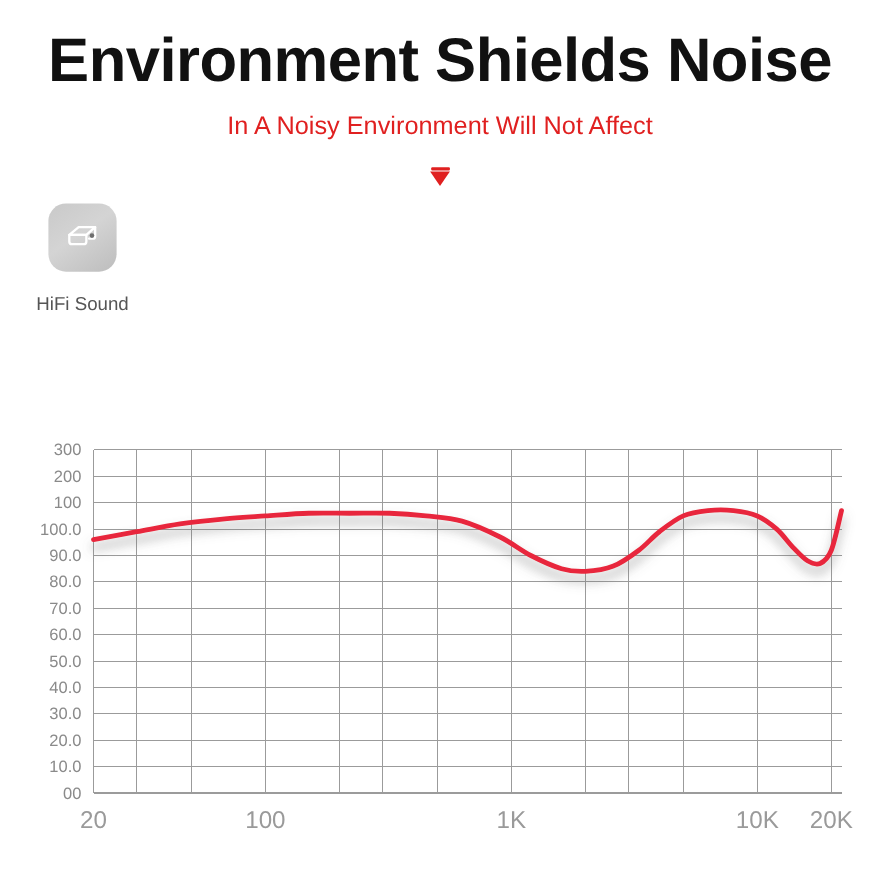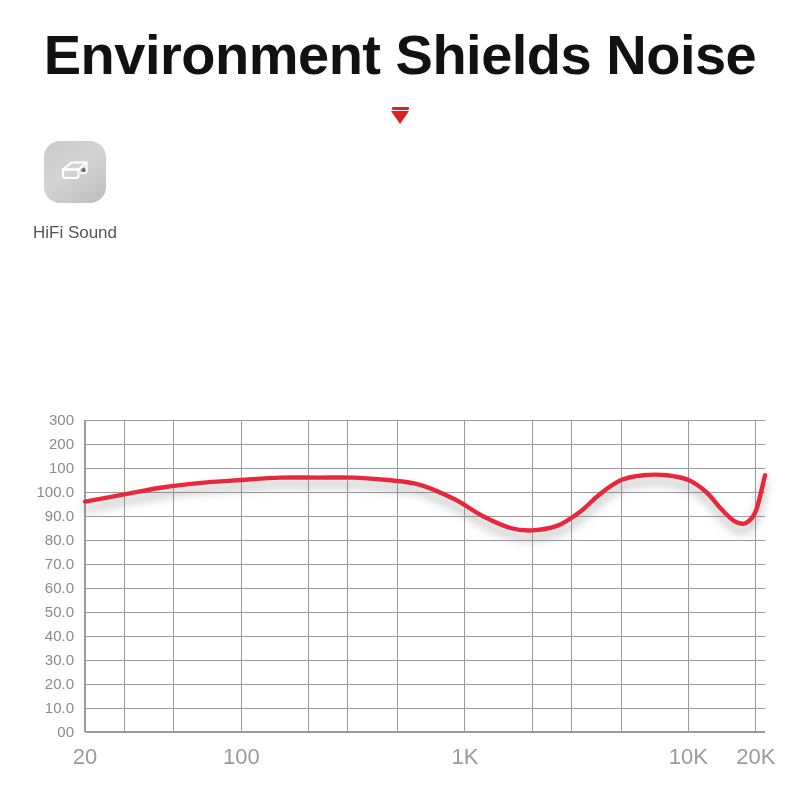--- a/index.html
+++ b/index.html
@@ -88,21 +88,21 @@
     margin-top: 20px;
     font-size: 17px;
     color: #555555;
     white-space: nowrap;
   }
 
   
   .chart {
     position: absolute;
     left: 0;
-    top: 400px;
+    top: 389px;
     width: 800px;
     height: 400px;
   }
   .chart svg { display: block; }
 
   .ytick {
     font-family: "Liberation Sans", sans-serif;
     font-size: 15px;
     fill: #8a8a8a;
   }
@@ -111,20 +111,21 @@
     font-size: 22px;
     fill: #9a9a9a;
   }
 </style>
 </head>
 <body>
 
 <div class="header">
   <div class="headline">Environment Shields Noise</div>
   <div class="subhead">
+    <span>In A Noisy Environment Will Not Affect</span>
   </div>
 </div>
 
 <div class="arrow-wrap">
   <div class="arrow-bar"></div>
   <div class="arrow-tri"></div>
 </div>
 
 <div class="features">
 

